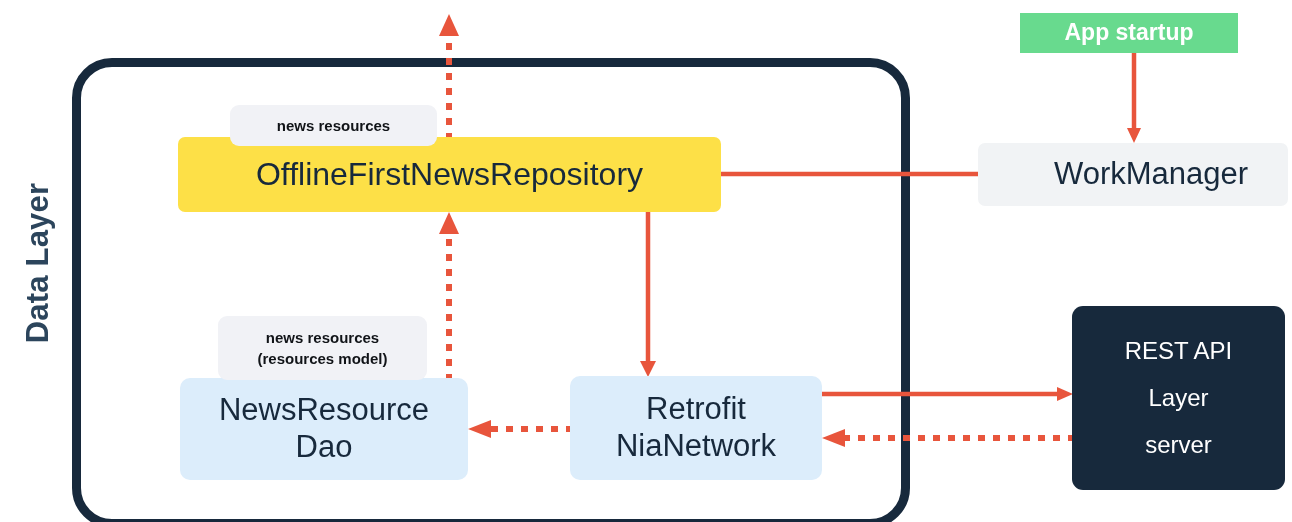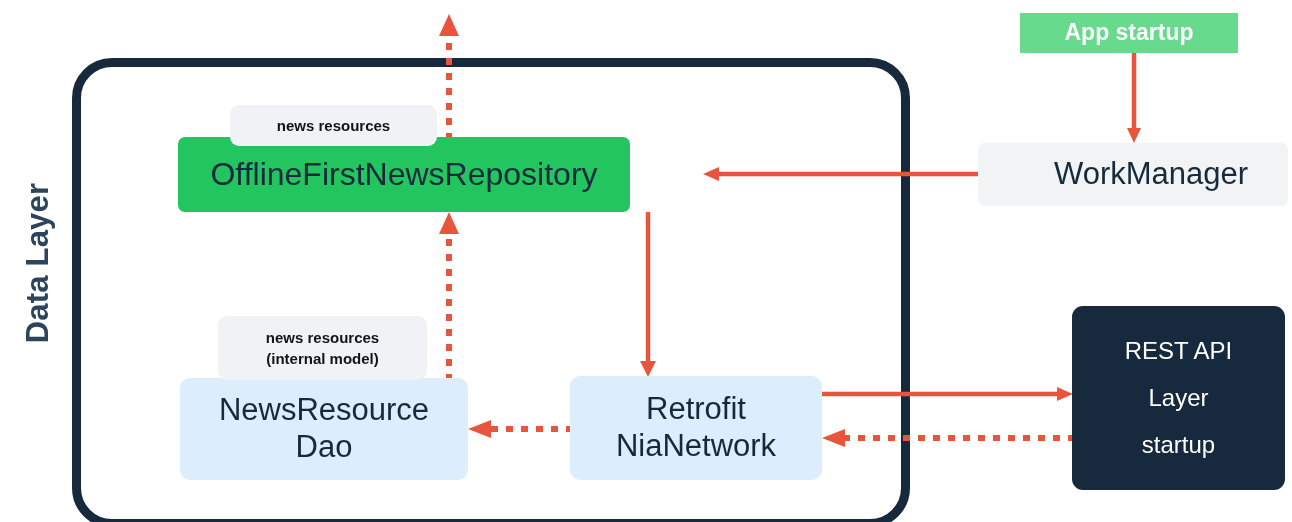--- a/index.html
+++ b/index.html
@@ -51,23 +51,23 @@
     align-items: center;
     justify-content: center;
     text-align: center;
     line-height: 1.18;
     z-index: 6;
   }
 
   #node-repository {
     left: 178px;
     top: 137px;
-    width: 452px;
+    width: 543px;
     height: 75px;
-    background: #22c55e;
+    background: #fde047;
     border-radius: 7px;
     color: #17293c;
     font-size: 32px;
     font-weight: 400;
   }
 
   #node-dao {
     left: 180px;
     top: 378px;
     width: 288px;
@@ -241,25 +241,25 @@
     <span>WorkManager</span>
   </div>
 
   <div class="abs node" id="node-app-startup">
     <span>App startup</span>
   </div>
 
   <div class="abs node" id="node-remote-server">
     <span>REST API</span>
     <span class="line2">Layer</span>
-    <span class="line2">startup</span>
+    <span class="line2">server</span>
   </div>
 
   <div class="abs tag" id="tag-news-resources">
     <span>news resources</span>
   </div>
 
   <div class="abs tag" id="tag-news-resources-internal">
     <span>news resources</span>
-    <span>(internal model)</span>
+    <span>(resources model)</span>
   </div>
 
 </div>
 
 </body></html>

